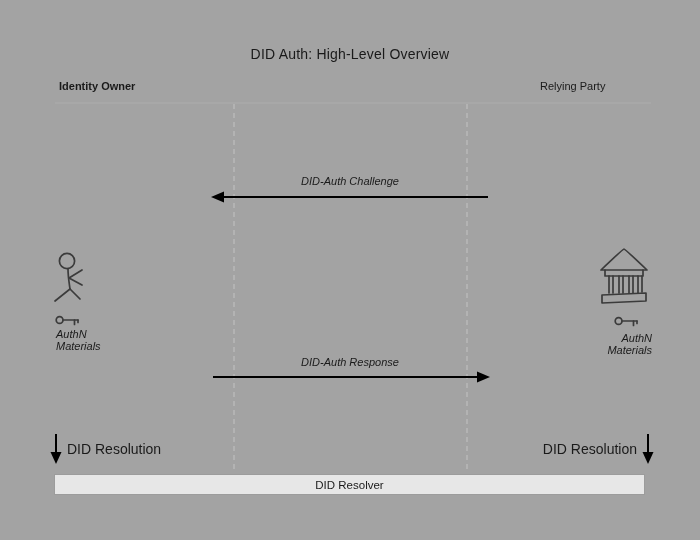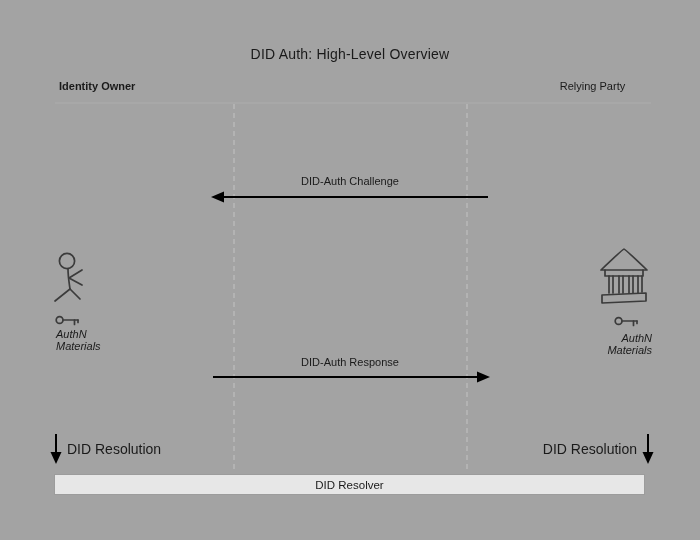--- a/index.html
+++ b/index.html
@@ -4,29 +4,29 @@
 <style>
   html,body{margin:0;padding:0;background:#ffffff;}
   .canvas{
     position:relative;width:700px;height:540px;background:#a3a3a3;
     font-family:"Liberation Sans","DejaVu Sans",sans-serif;color:#1a1a1a;overflow:hidden;
   }
   .abs{position:absolute;}
   .title{left:0;top:46px;width:700px;text-align:center;font-size:14px;letter-spacing:.2px;}
   .participant{top:80px;font-size:11px;}
   .p-left{left:59px;font-weight:bold;}
-  .p-right{left:540px;width:105px;text-align:center;}
+  .p-right{left:540px;width:105px;text-align:left;}
   .header-line{left:55px;top:102px;width:596px;height:2px;background:#a8a8a8;}
   .lifeline{
     top:104px;width:2px;height:366px;
     background:repeating-linear-gradient(to bottom,#b3b3b3 0 5px,transparent 5px 9px);
   }
   .ll-left{left:233px;}
   .ll-right{left:466px;}
-  .msg-label{left:210px;width:280px;text-align:center;font-size:11px;}
+  .msg-label{left:210px;width:280px;text-align:center;font-size:11px;font-style:italic;}
   .msg1-label{top:175px;}
   .msg2-label{top:356px;}
   .msg-arrow{height:14px;width:280px;}
   .msg1-arrow{left:210px;top:190px;}
   .msg2-arrow{left:211px;top:370px;}
   .authn{font-size:11px;line-height:12px;font-style:italic;}
   .authn-left{left:56px;top:328px;}
   .authn-right{left:560px;top:332px;width:92px;text-align:right;}
   .resolution-label{font-size:14px;top:441px;}
   .res-left{left:67px;}

